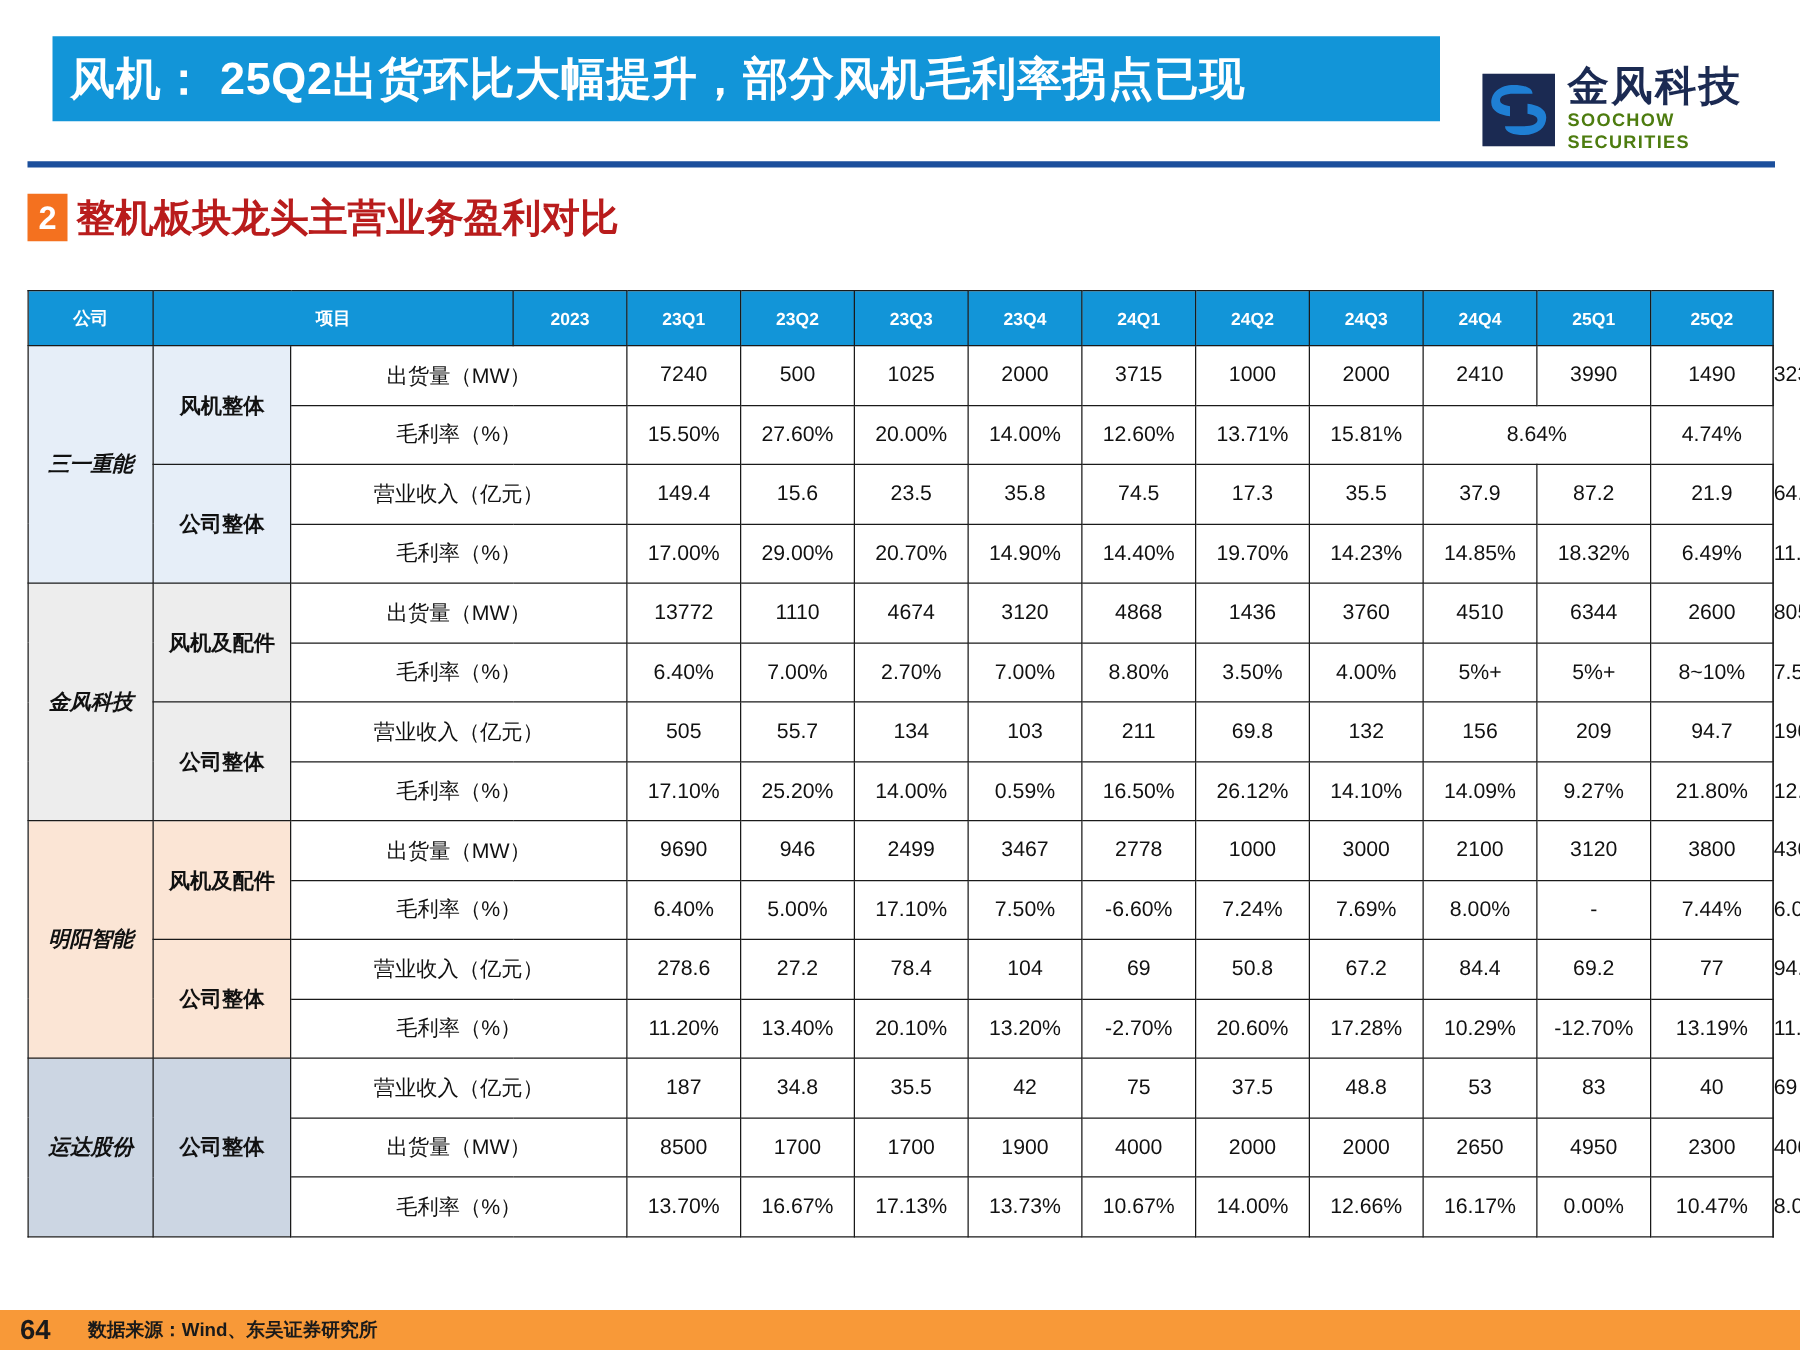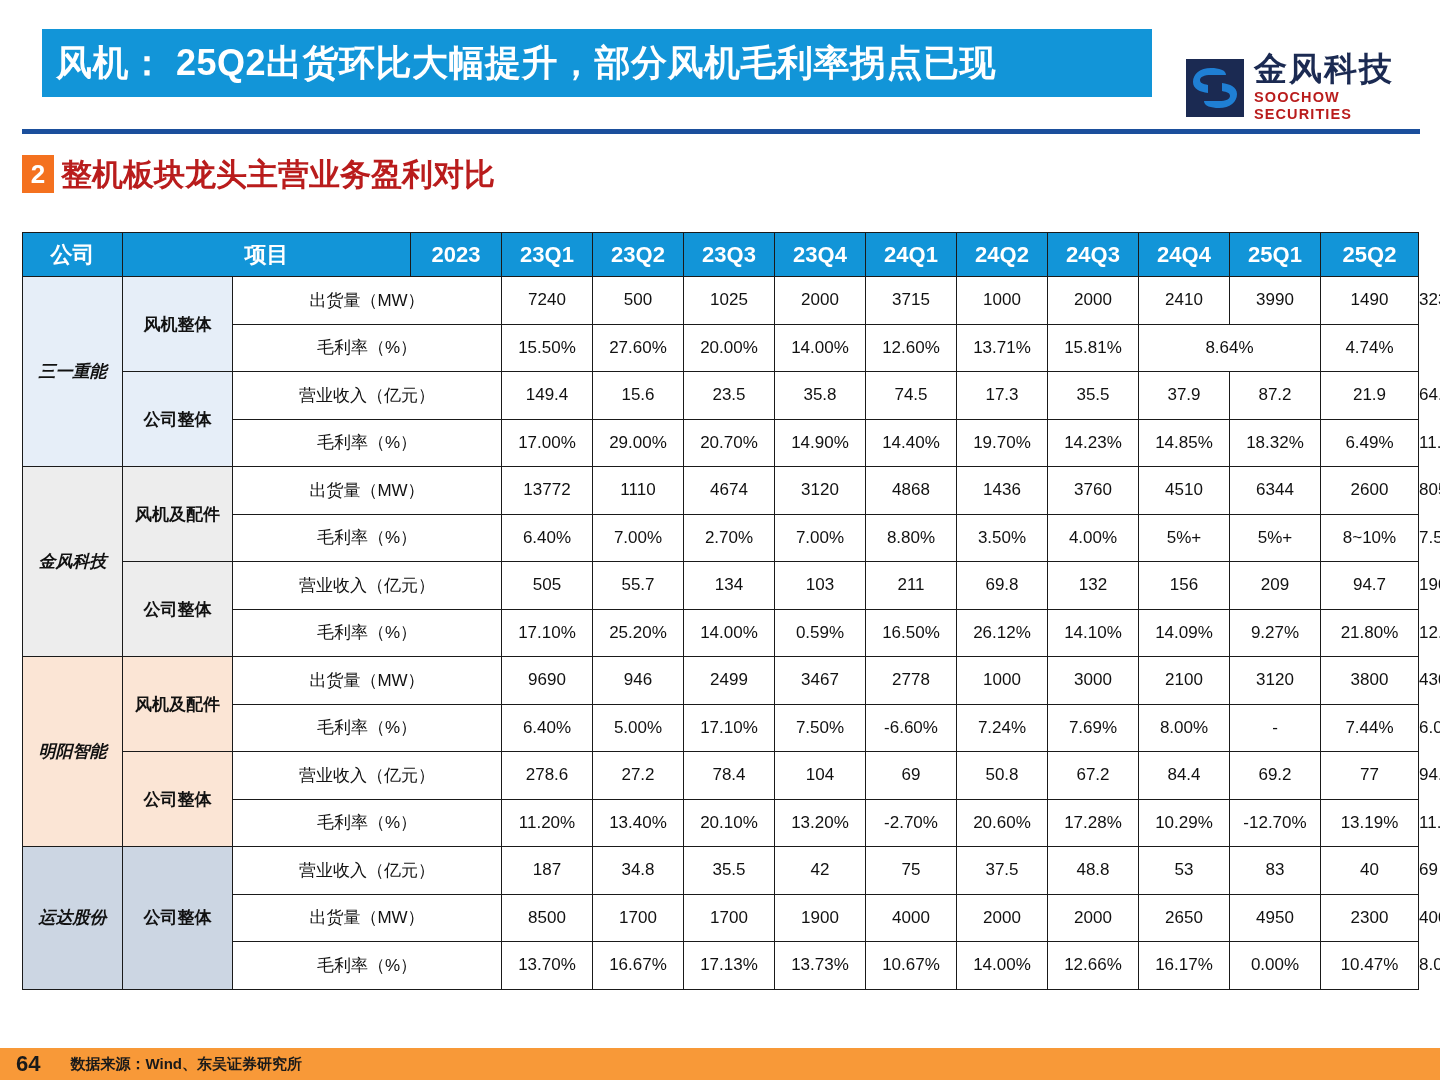--- a/index.html
+++ b/index.html
@@ -58,21 +58,21 @@
     justify-content: center;
   }
   .logo-cn {
     color: #1b2a52;
     font-size: 33px;
     font-weight: bold;
     line-height: 1.05;
     letter-spacing: 2px;
   }
   .logo-en {
-    color: #b91c1c;
+    color: #4d7c0f;
     font-size: 14.5px;
     font-weight: bold;
     letter-spacing: 1.1px;
     line-height: 1.2;
     margin-top: 2px;
   }
   .header-rule {
     position: absolute;
     left: 22px; top: 129px;
     width: 1398px;
@@ -126,21 +126,21 @@
     color: #111111;
     padding: 0;
     height: 47.5px;
     background: #ffffff;
     white-space: nowrap;
   }
   table.main thead th {
     background: #1295d8;
     color: #ffffff;
     font-weight: bold;
-    font-size: 22px;
+    font-size: 14px;
     height: 44px;
     border-color: #1a1a1a;
   }
   td.co-name {
     font-weight: bold;
     font-size: 19px;
     font-style: italic;
   }
   td.seg-name {
     font-weight: bold;

